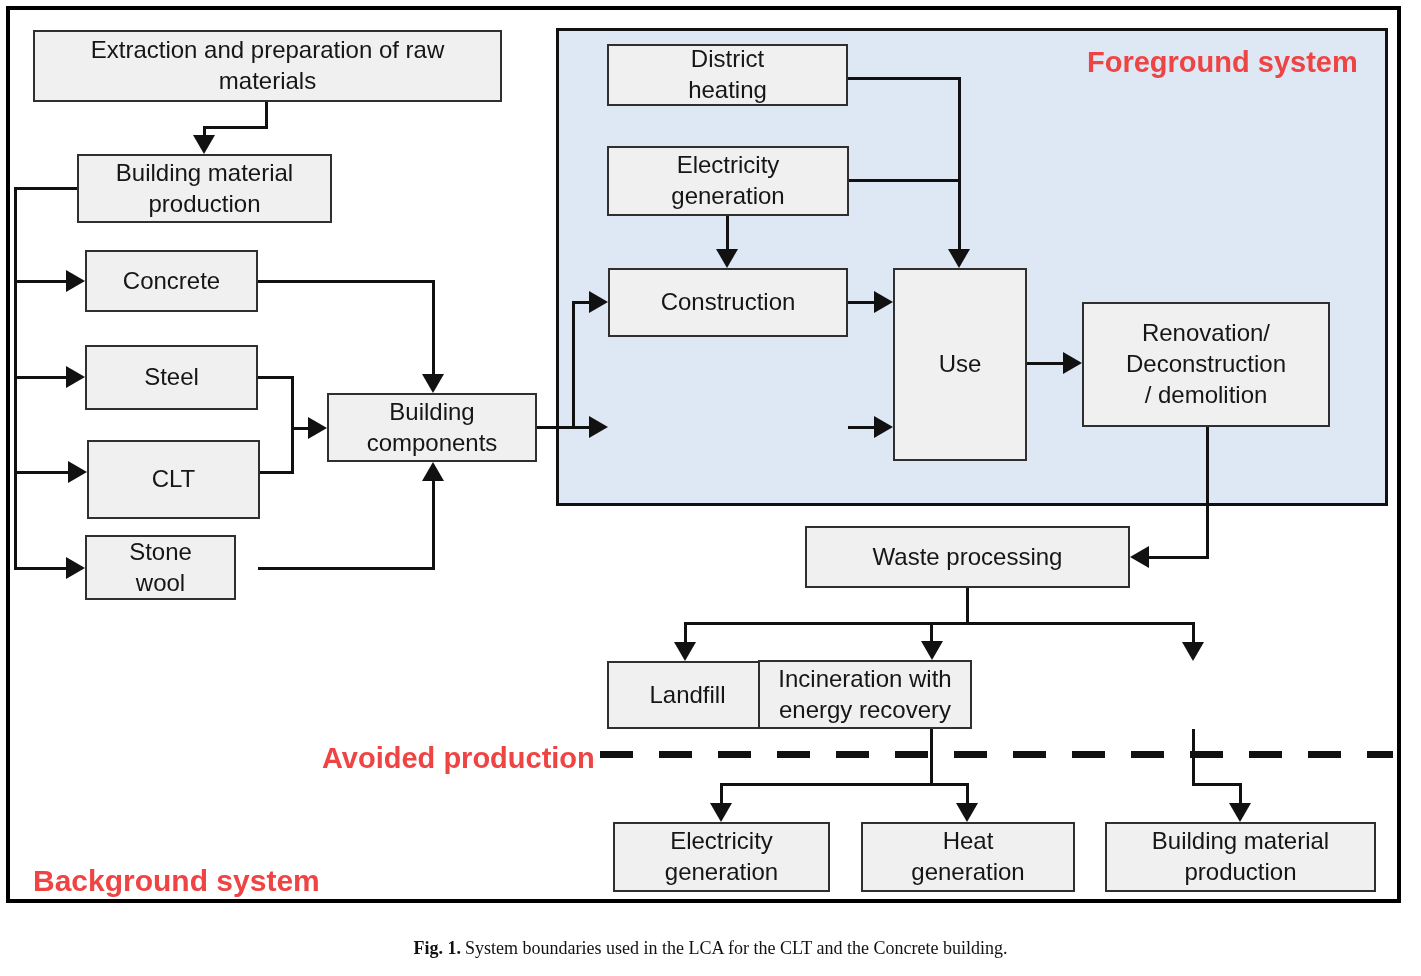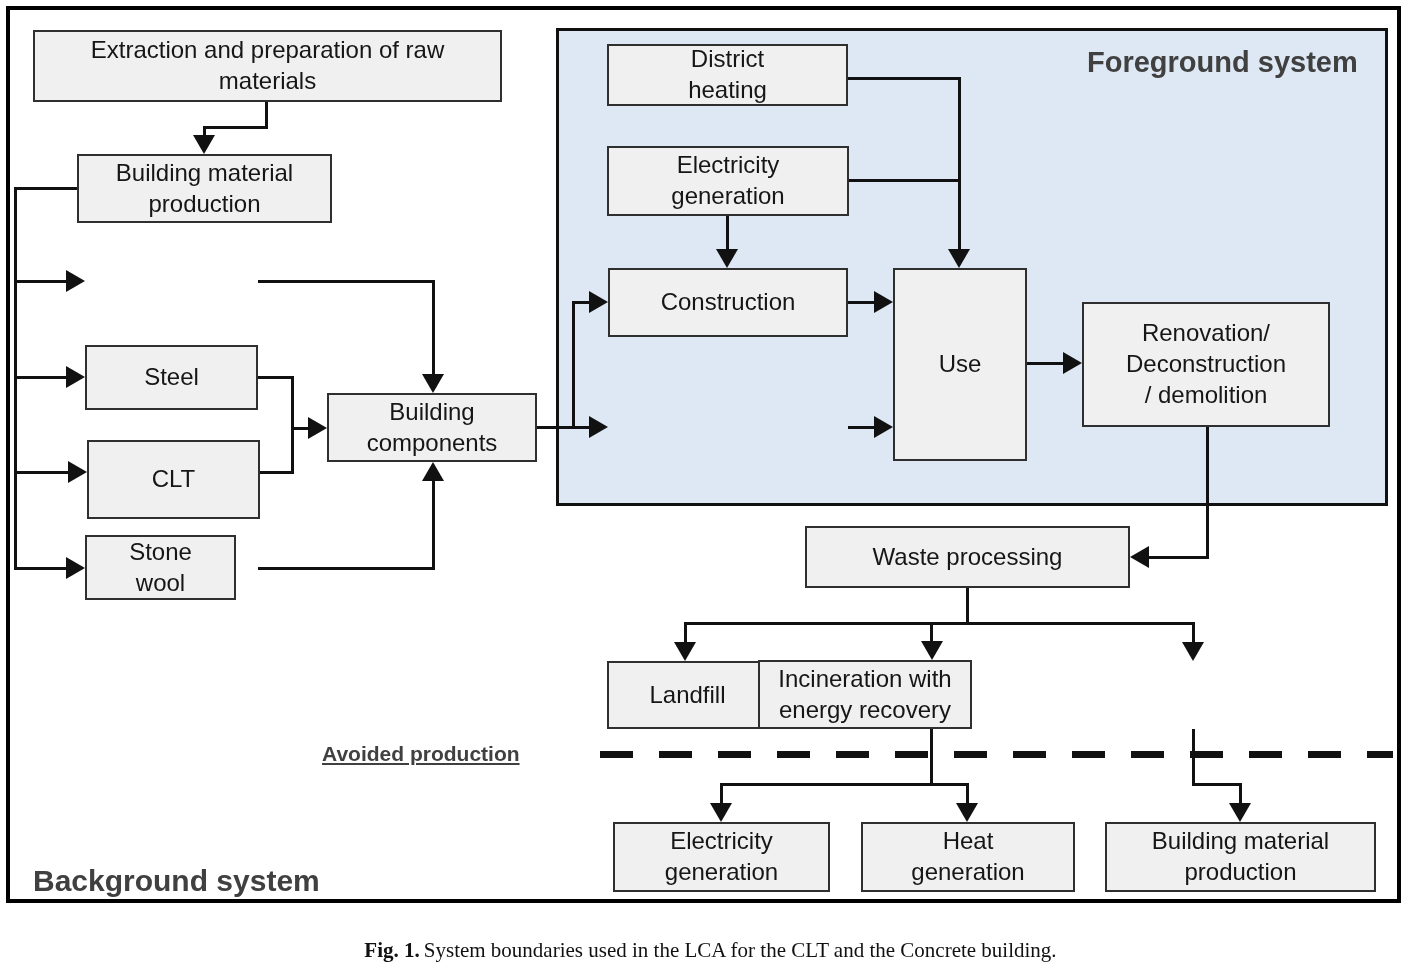--- a/index.html
+++ b/index.html
@@ -13,26 +13,26 @@
       display:flex;align-items:center;justify-content:center;text-align:center;
       white-space:pre-line;font-size:24px;line-height:1.29;color:#161616;}
   .ln{position:absolute;background:#111;}
   .dash{position:absolute;left:600px;top:751px;width:793px;height:7px;
         background:repeating-linear-gradient(90deg,#111 0 33px,transparent 33px 59px);}
   .ah{position:absolute;width:0;height:0;}
   .ah.d{border-left:11px solid transparent;border-right:11px solid transparent;border-top:19px solid #111;}
   .ah.u{border-left:11px solid transparent;border-right:11px solid transparent;border-bottom:19px solid #111;}
   .ah.r{border-top:11px solid transparent;border-bottom:11px solid transparent;border-left:19px solid #111;}
   .ah.l{border-top:11px solid transparent;border-bottom:11px solid transparent;border-right:19px solid #111;}
-  .blabel{position:absolute;font-weight:bold;color:#404040;white-space:nowrap;}
+  .blabel{position:absolute;font-weight:bold;color:#ef4444;white-space:nowrap;}
   .lbl-fg{left:1087px;top:46px;font-size:29px;}
-  .lbl-av{left:322px;top:742px;font-size:21px;text-decoration:underline;}
+  .lbl-av{left:322px;top:742px;font-size:29px;}
   .lbl-bg{left:33px;top:864px;font-size:30px;}
   .caption{position:absolute;left:0;top:938px;width:1421px;text-align:center;
-           font-family:"Liberation Serif",serif;font-size:21px;color:#111;}
+           font-family:"Liberation Serif",serif;font-size:18px;color:#111;}
   .cap-b{font-weight:bold;margin-right:4px;}
 </style>
 </head>
 <body>
 
 <div class="stage">
 
   <div class="outer"></div>
   <div class="fg"></div>
 
@@ -99,20 +99,21 @@
   <div class="ah d" style="left:921px;top:641px"></div>
   <div class="ah d" style="left:1182px;top:642px"></div>
   <div class="ah d" style="left:710px;top:803px"></div>
   <div class="ah d" style="left:956px;top:803px"></div>
   <div class="ah d" style="left:1229px;top:803px"></div>
 
   <div class="bx" style="left:33px;top:30px;width:469px;height:72px">Extraction and preparation of raw
 materials</div>
   <div class="bx" style="left:77px;top:154px;width:255px;height:69px">Building material
 production</div>
+  <div class="bx" style="left:85px;top:250px;width:173px;height:62px">Concrete</div>
   <div class="bx" style="left:85px;top:345px;width:173px;height:65px">Steel</div>
   <div class="bx" style="left:87px;top:440px;width:173px;height:79px">CLT</div>
   <div class="bx" style="left:85px;top:535px;width:151px;height:65px">Stone
 wool</div>
   <div class="bx" style="left:327px;top:393px;width:210px;height:69px">Building
 components</div>
   <div class="bx" style="left:607px;top:44px;width:241px;height:62px">District
 heating</div>
   <div class="bx" style="left:607px;top:146px;width:242px;height:70px">Electricity
 generation</div>

